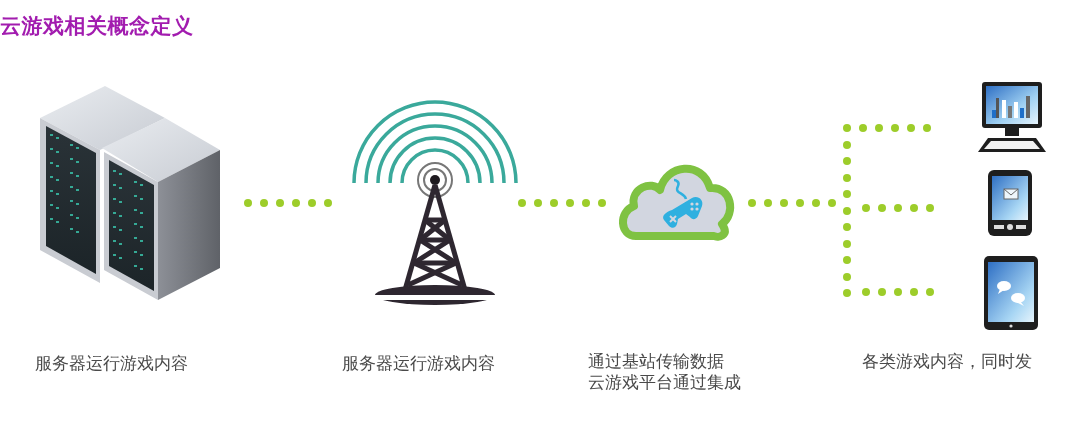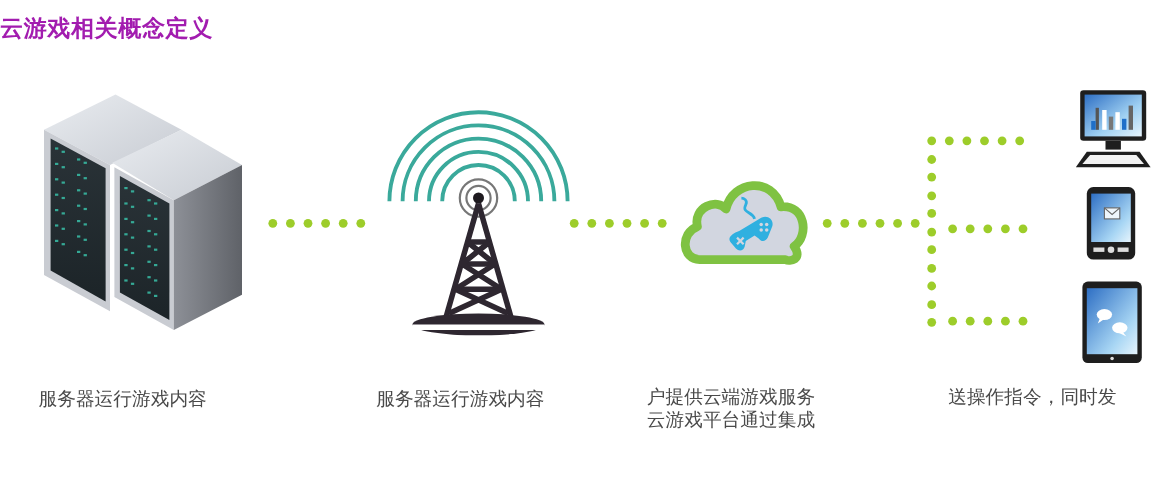--- a/index.html
+++ b/index.html
@@ -280,18 +280,18 @@
     <polygon points="18,35 16,40 22,36" fill="#fff"></polygon>
     <ellipse cx="36" cy="44" rx="7" ry="5" fill="#fff"></ellipse>
     <polygon points="38,47 42,52 34,48" fill="#fff"></polygon>
     <circle cx="29" cy="72" r="1.6" fill="#ddd"></circle>
   </svg>
 </div>
 
 <div class="caption" style="left:35px; top:353px;">服务器运行游戏内容</div>
 <div class="caption" style="left:342px; top:353px;">服务器运行游戏内容</div>
 <div class="caption" style="left:588px; top:351px;">
-  <div>户提供云端游戏服务</div>
+  <div>通过基站传输数据</div>
   <div>云游戏平台通过集成</div>
 </div>
 <div class="caption" style="left:862px; top:351px;">
-  <div>送操作指令，同时发</div>
+  <div>各类游戏内容，同时发</div>
 </div>
 
 </body></html>

